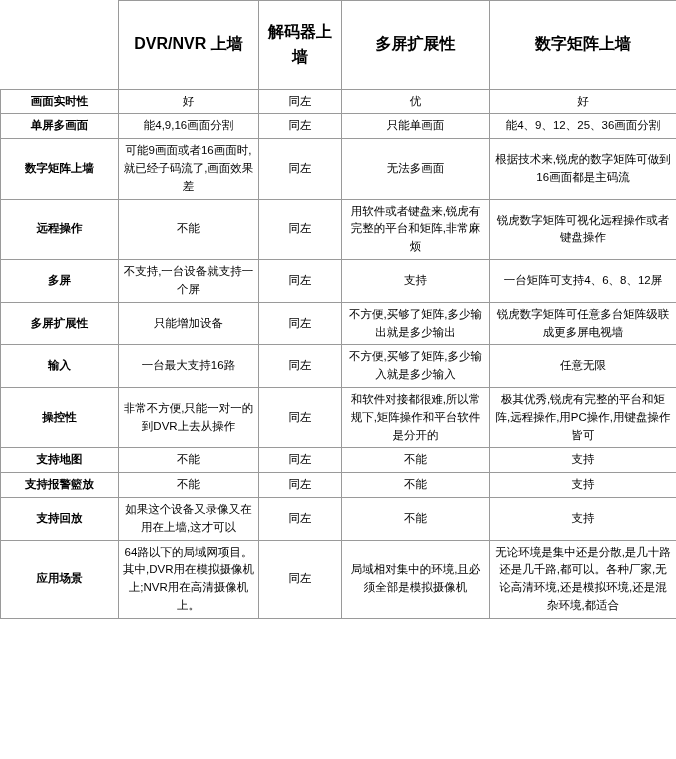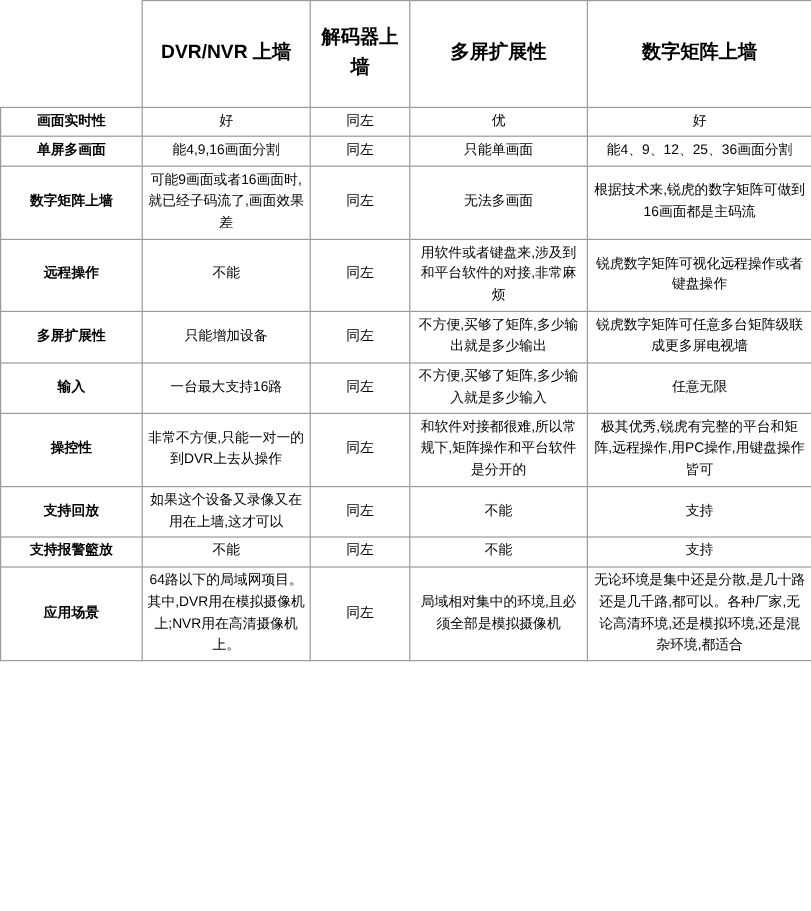--- a/index.html
+++ b/index.html
@@ -104,24 +104,31 @@
         <td class="cell nowrapish">可能9画面或者16画面时,就已经子码流了,画面效果差</td>
         <td class="cell nowrapish">同左</td>
         <td class="cell nowrapish">无法多画面</td>
         <td class="cell nowrapish">根据技术来,锐虎的数字矩阵可做到16画面都是主码流</td>
       </tr>
 
       <tr>
         <td class="rowhead">远程操作</td>
         <td class="cell nowrapish">不能</td>
         <td class="cell nowrapish">同左</td>
-        <td class="cell nowrapish">用软件或者键盘来,涉及到和平台软件的对接,非常麻烦</td>
+        <td class="cell nowrapish">用软件或者键盘来,锐虎有完整的平台和矩阵,非常麻烦</td>
         <td class="cell nowrapish">锐虎数字矩阵可视化远程操作或者键盘操作</td>
       </tr>
 
+      <tr>
+        <td class="rowhead">多屏</td>
+        <td class="cell nowrapish">不支持,一台设备就支持一个屏</td>
+        <td class="cell nowrapish">同左</td>
+        <td class="cell nowrapish">支持</td>
+        <td class="cell nowrapish">一台矩阵可支持4、6、8、12屏</td>
+      </tr>
 
       <tr>
         <td class="rowhead">多屏扩展性</td>
         <td class="cell nowrapish">只能增加设备</td>
         <td class="cell nowrapish">同左</td>
         <td class="cell nowrapish">不方便,买够了矩阵,多少输出就是多少输出</td>
         <td class="cell nowrapish">锐虎数字矩阵可任意多台矩阵级联成更多屏电视墙</td>
       </tr>
 
       <tr>
@@ -133,32 +140,39 @@
       </tr>
 
       <tr>
         <td class="rowhead">操控性</td>
         <td class="cell nowrapish">非常不方便,只能一对一的到DVR上去从操作</td>
         <td class="cell nowrapish">同左</td>
         <td class="cell nowrapish">和软件对接都很难,所以常规下,矩阵操作和平台软件是分开的</td>
         <td class="cell nowrapish">极其优秀,锐虎有完整的平台和矩阵,远程操作,用PC操作,用键盘操作皆可</td>
       </tr>
 
-
       <tr>
-        <td class="rowhead">支持回放</td>
-        <td class="cell nowrapish">如果这个设备又录像又在用在上墙,这才可以</td>
+        <td class="rowhead">支持地图</td>
+        <td class="cell nowrapish">不能</td>
         <td class="cell nowrapish">同左</td>
         <td class="cell nowrapish">不能</td>
         <td class="cell nowrapish">支持</td>
       </tr>
 
       <tr>
         <td class="rowhead">支持报警籃放</td>
         <td class="cell nowrapish">不能</td>
+        <td class="cell nowrapish">同左</td>
+        <td class="cell nowrapish">不能</td>
+        <td class="cell nowrapish">支持</td>
+      </tr>
+
+      <tr>
+        <td class="rowhead">支持回放</td>
+        <td class="cell nowrapish">如果这个设备又录像又在用在上墙,这才可以</td>
         <td class="cell nowrapish">同左</td>
         <td class="cell nowrapish">不能</td>
         <td class="cell nowrapish">支持</td>
       </tr>
 
 
       <tr>
         <td class="rowhead">应用场景</td>
         <td class="cell nowrapish">64路以下的局域网项目。其中,DVR用在模拟摄像机上;NVR用在高清摄像机上。</td>
         <td class="cell nowrapish">同左</td>

